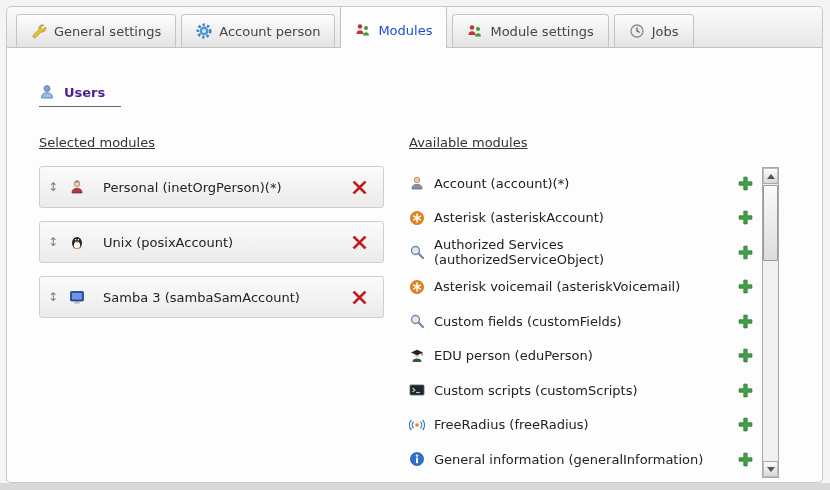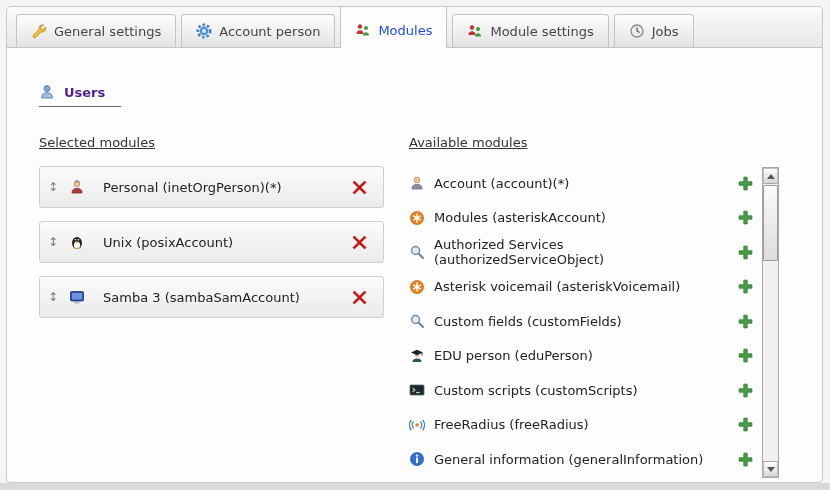--- a/index.html
+++ b/index.html
@@ -278,21 +278,21 @@
               </span>
             </div>
 
             <div class="avail-row">
               <span class="icon16">
                 <svg width="16" height="16" viewBox="0 0 16 16">
                     <circle cx="8" cy="8" r="6.6" fill="#e8821e" stroke="#b35f10" stroke-width="0.6"></circle>
                     <path d="M8 3.6v8.8M4.2 5.8l7.6 4.4M11.8 5.8 4.2 10.2" stroke="#fff" stroke-width="1.5"></path>
                   </svg>
               </span>
-              <span class="mod-name">Modules (asteriskAccount)</span>
+              <span class="mod-name">Asterisk (asteriskAccount)</span>
               <span class="add-btn">
                 <span class="icon15">
                   <svg width="15" height="15" viewBox="0 0 16 16">
                       <path d="M6.2 1.2h3.6v5h5v3.6h-5v5H6.2v-5h-5V6.2h5Z" fill="#43a047" stroke="#2c7030" stroke-width="0.8"></path>
                     </svg>
                 </span>
               </span>
             </div>
 
             <div class="avail-row">

